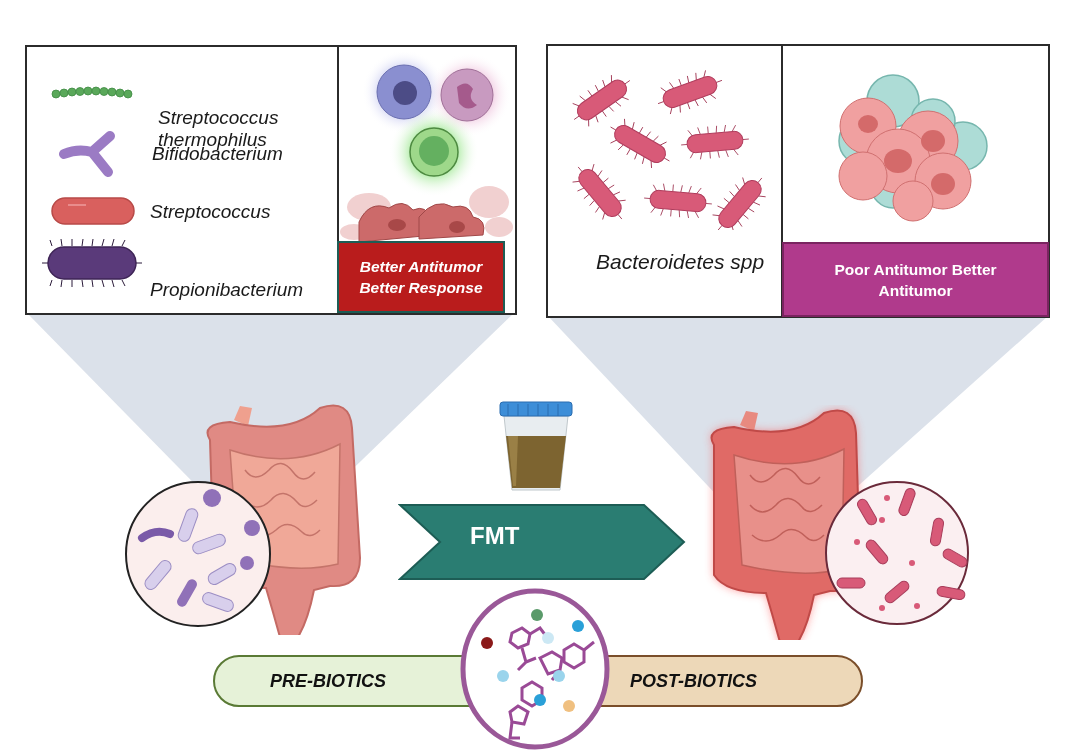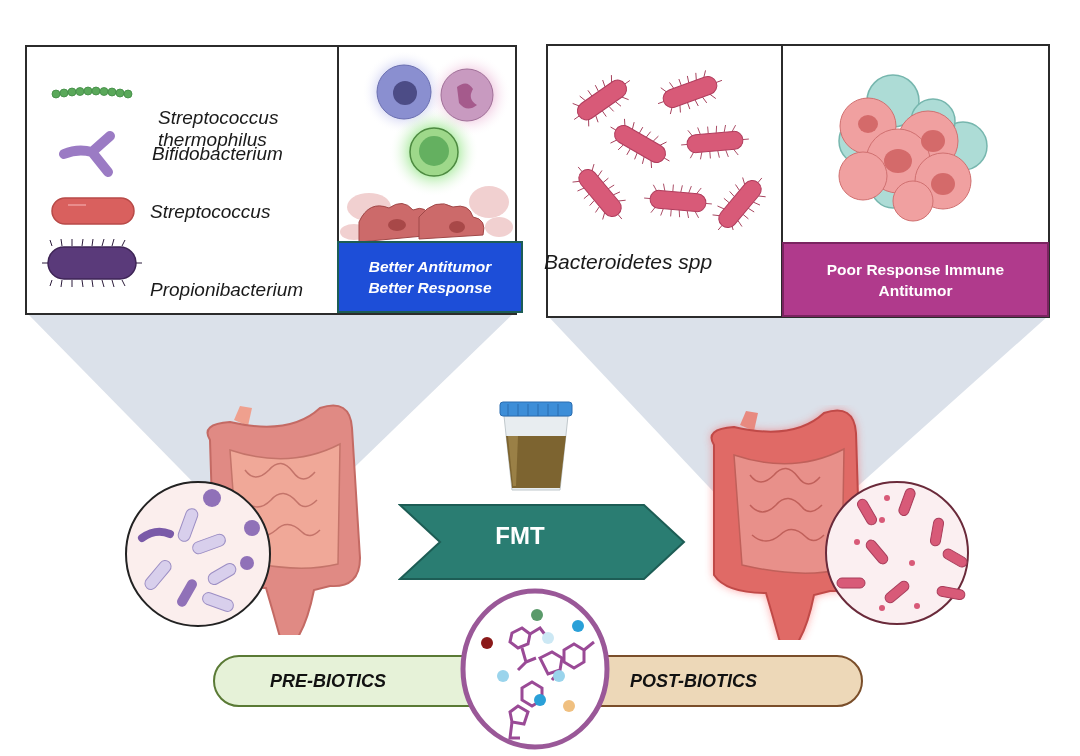--- a/index.html
+++ b/index.html
@@ -2,21 +2,21 @@
 <html><head>
 <meta charset="utf-8">
 <style>
   html,body{margin:0;padding:0;background:#fff;}
   body{width:1080px;height:756px;position:relative;overflow:hidden;font-family:"Liberation Sans",sans-serif;}
   .abs{position:absolute;}
   svg.bg{position:absolute;left:0;top:0;}
   .panel{position:absolute;background:#fff;border:2px solid #2b2b2b;box-sizing:border-box;}
   .legend-label{position:absolute;font-style:italic;font-size:19px;color:#1a1a1a;line-height:22px;}
   .caption{position:absolute;display:flex;align-items:center;justify-content:center;text-align:center;color:#fff;font-weight:bold;box-sizing:border-box;}
-  .fmt-label{position:absolute;left:470px;top:522px;width:100px;text-align:center;color:#fff;font-weight:bold;font-size:24px;}
+  .fmt-label{position:absolute;left:470px;top:522px;width:100px;color:#fff;font-weight:bold;font-size:24px;}
   .pill-label{position:absolute;font-weight:bold;font-style:italic;font-size:18px;color:#111;}
 </style>
 </head>
 <body>
 
 <svg class="bg" width="1080" height="756">
   <polygon points="27,313 514,313 300,520 230,520" fill="#dbe1ea"></polygon>
   <polygon points="548,316 1048,316 820,520 740,520" fill="#dbe1ea"></polygon>
 </svg>
 
@@ -109,21 +109,21 @@
   <g fill="#cc6a6a" stroke="#a04848" stroke-width="1">
     <path d="M20,175 q10,-22 30,-14 q14,-10 24,2 q14,-6 18,10 q16,-4 14,14 l-86,8 z"></path>
     <path d="M80,170 q16,-20 34,-10 q16,-4 20,10 q14,2 10,18 l-64,4 z"></path>
   </g>
   <g fill="#a84848">
       <ellipse cx="58" cy="178" rx="9" ry="6"></ellipse>
       <ellipse cx="118" cy="180" rx="8" ry="6"></ellipse>
     </g>
 </svg>
 
-<div class="caption" style="left:337px;top:241px;width:186px;height:72px;background:#1d4ed8;border:2px solid #1d5d55;font-style:italic;font-size:15.5px;line-height:21px;flex-direction:column;">
+<div class="caption" style="left:337px;top:241px;width:168px;height:72px;background:#b91c1c;border:2px solid #1d5d55;font-style:italic;font-size:15.5px;line-height:21px;flex-direction:column;">
   <div>Better Antitumor</div>
   <div>Better Response</div>
 </div>
 
 <div class="panel" style="left:546px;top:44px;width:504px;height:274px;"></div>
 <div class="abs" style="left:548px;top:46px;width:233px;height:270px;border-right:2px solid #2b2b2b;"></div>
 
 <svg class="abs" style="left:560px;top:60px;" width="210" height="170">
   <defs>
     <g id="bac">
@@ -147,21 +147,21 @@
     </g>
   </defs>
   <use href="#bac" transform="translate(42,40) rotate(-35)"></use>
   <use href="#bac" transform="translate(130,32) rotate(-20)"></use>
   <use href="#bac" transform="translate(80,84) rotate(30)"></use>
   <use href="#bac" transform="translate(155,82) rotate(-5)"></use>
   <use href="#bac" transform="translate(40,133) rotate(50)"></use>
   <use href="#bac" transform="translate(118,141) rotate(5)"></use>
   <use href="#bac" transform="translate(180,144) rotate(-50)"></use>
 </svg>
-<div class="abs" style="left:544px;top:250px;font-size:21px;font-style:italic;color:#1a1a1a;">Bacteroidetes spp</div>
+<div class="abs" style="left:596px;top:250px;font-size:21px;font-style:italic;color:#1a1a1a;">Bacteroidetes spp</div>
 
 <svg class="abs" style="left:783px;top:46px;" width="265" height="196">
   <g fill="#9fd6cf" stroke="#5faaa0" stroke-width="1.5" opacity="0.85">
     <circle cx="110" cy="55" r="26"></circle>
       <circle cx="180" cy="100" r="24"></circle>
       <circle cx="80" cy="95" r="24"></circle>
     <circle cx="110" cy="140" r="22"></circle>
       <circle cx="150" cy="75" r="22"></circle>
   </g>
   <g fill="#f0a0a0" stroke="#d07070" stroke-width="1">
@@ -174,21 +174,21 @@
   </g>
   <g fill="#d46a6a">
     <ellipse cx="115" cy="115" rx="14" ry="12"></ellipse>
       <ellipse cx="150" cy="95" rx="12" ry="11"></ellipse>
       <ellipse cx="160" cy="138" rx="12" ry="11"></ellipse>
       <ellipse cx="85" cy="78" rx="10" ry="9"></ellipse>
   </g>
 </svg>
 
 <div class="caption" style="left:782px;top:242px;width:267px;height:75px;background:#b03a8c;border:2px solid #7a2460;font-size:15.5px;line-height:21px;flex-direction:column;">
-  <div>Poor Response Immune</div>
+  <div>Poor Antitumor Better</div>
   <div>Antitumor</div>
 </div>
 
 <svg class="abs" style="left:190px;top:400px;" width="200" height="235">
   <path d="M44,20 l6,-14 l12,2 l-4,18 z" fill="#efa08e"></path>
   <path d="M20,40 q-10,-16 20,-18 q60,14 90,-14 q30,-10 32,20 l8,130 q0,30 -30,28 l-16,4 q-10,50 -30,62 q-8,-30 -18,-64 q-40,0 -52,-18 z" fill="#e08a84" stroke="#c46a64" stroke-width="2"></path>
   <path d="M40,50 q60,20 110,-6 l-2,120 q-40,10 -100,-4 z" fill="#f0a898" stroke="#c4746a" stroke-width="1.5"></path>
   <g fill="none" stroke="#c4746a" stroke-width="1.5">
     <path d="M55,70 q10,14 24,0 q12,-14 24,2 q10,14 22,0"></path>
       <path d="M55,100 q12,14 26,0 q12,-14 26,2 q8,10 20,-2"></path>

